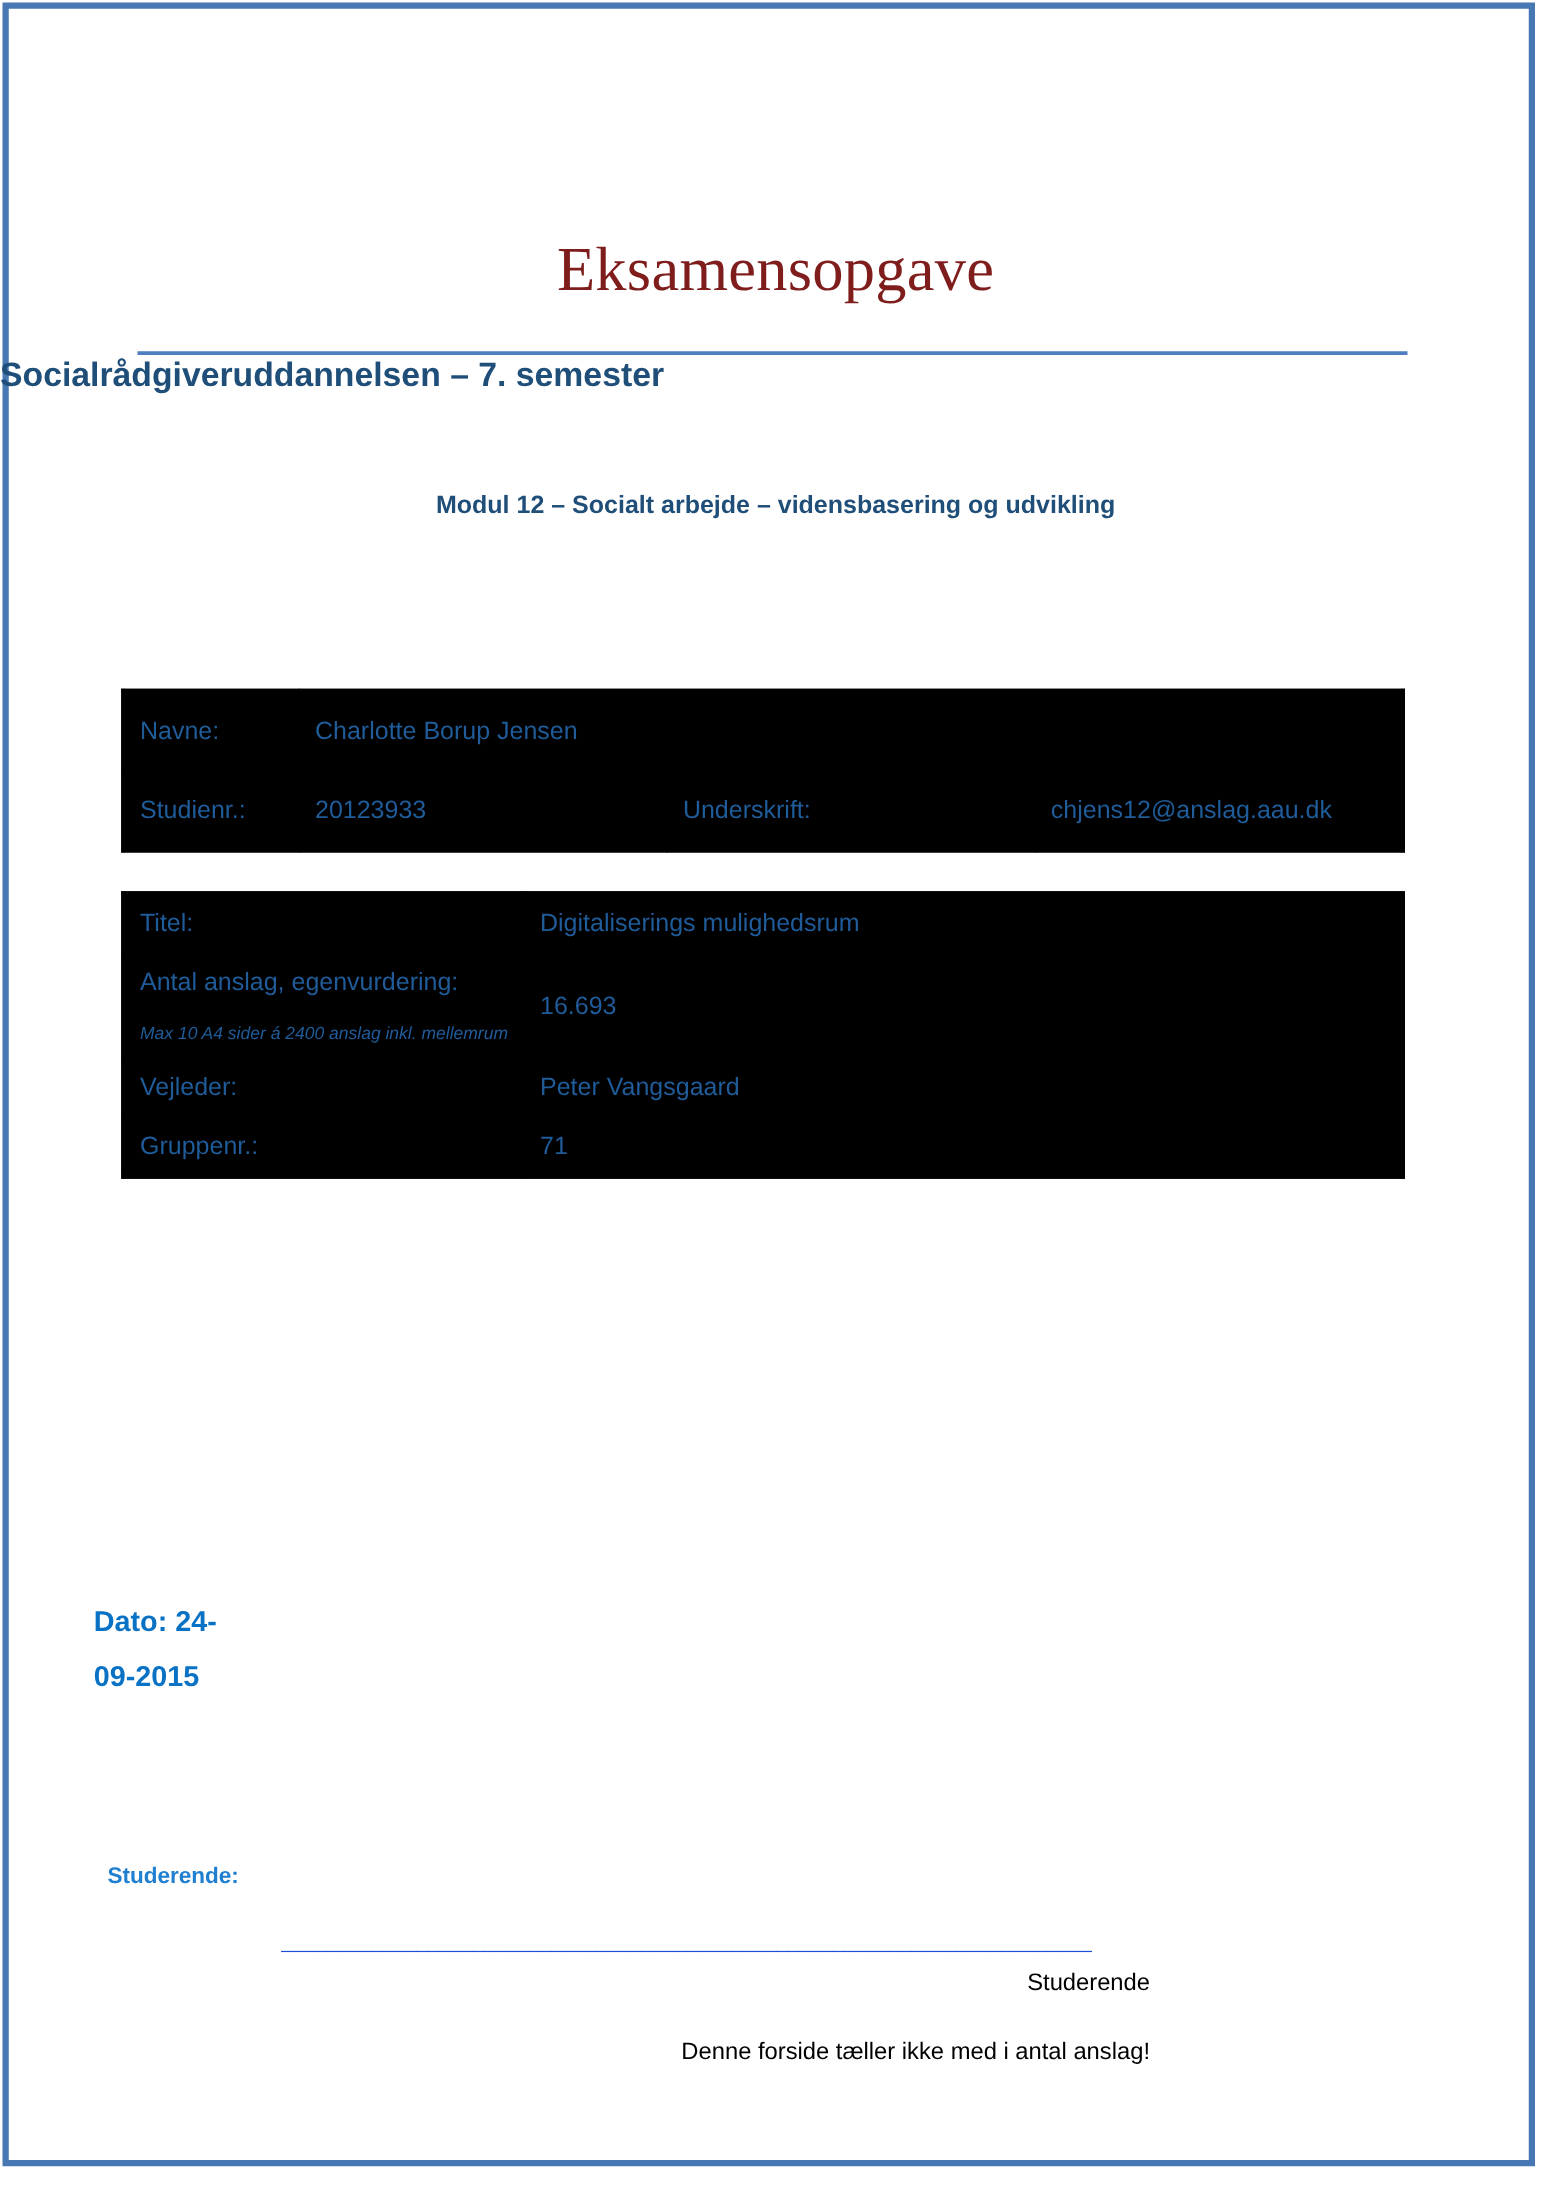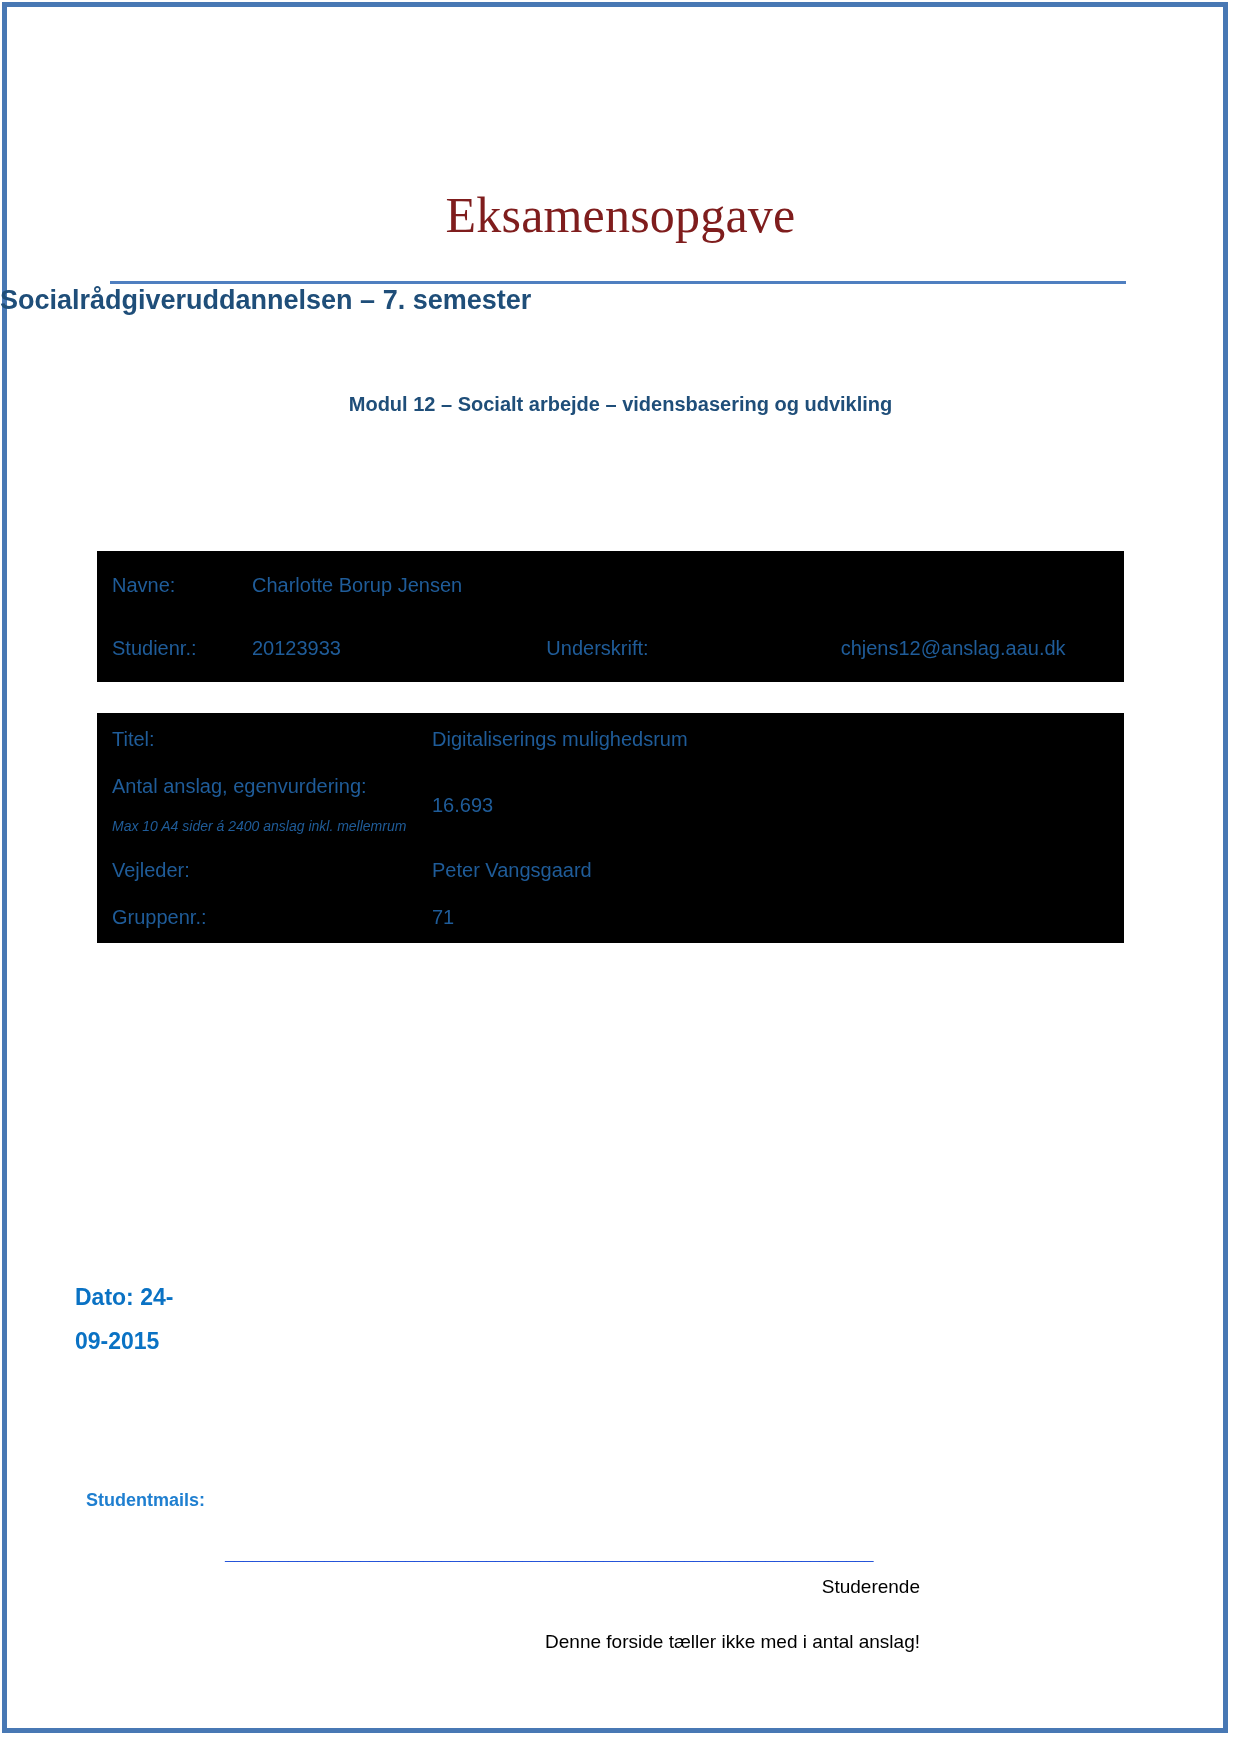--- a/index.html
+++ b/index.html
@@ -225,18 +225,18 @@
         <td>71</td>
       </tr>
     </tbody>
   </table>
 
   <div class="date-block">
     <div>Dato: 24-</div>
     <div>09-2015</div>
   </div>
 
-  <div class="signature-label">Studentmails:</div>
+  <div class="signature-label">Studerende:</div>
   <div class="signature-rule">________________________________________________________________________</div>
   <div class="footer-line" id="footer-role">Studerende</div>
   <div class="footer-line" id="footer-note">Denne forside tæller ikke med i antal anslag!</div>
 
 </div>
 
 </body></html>

